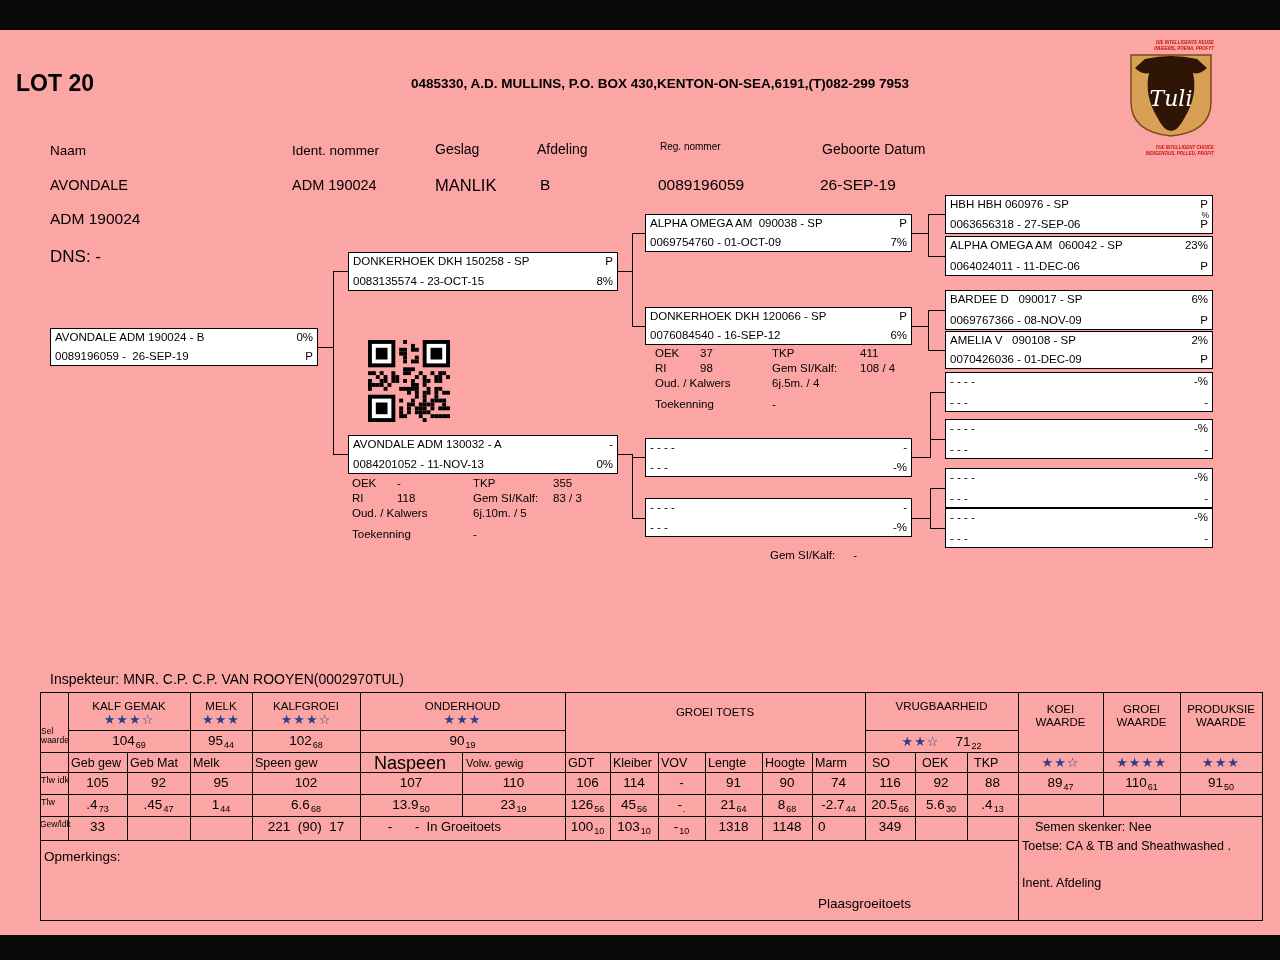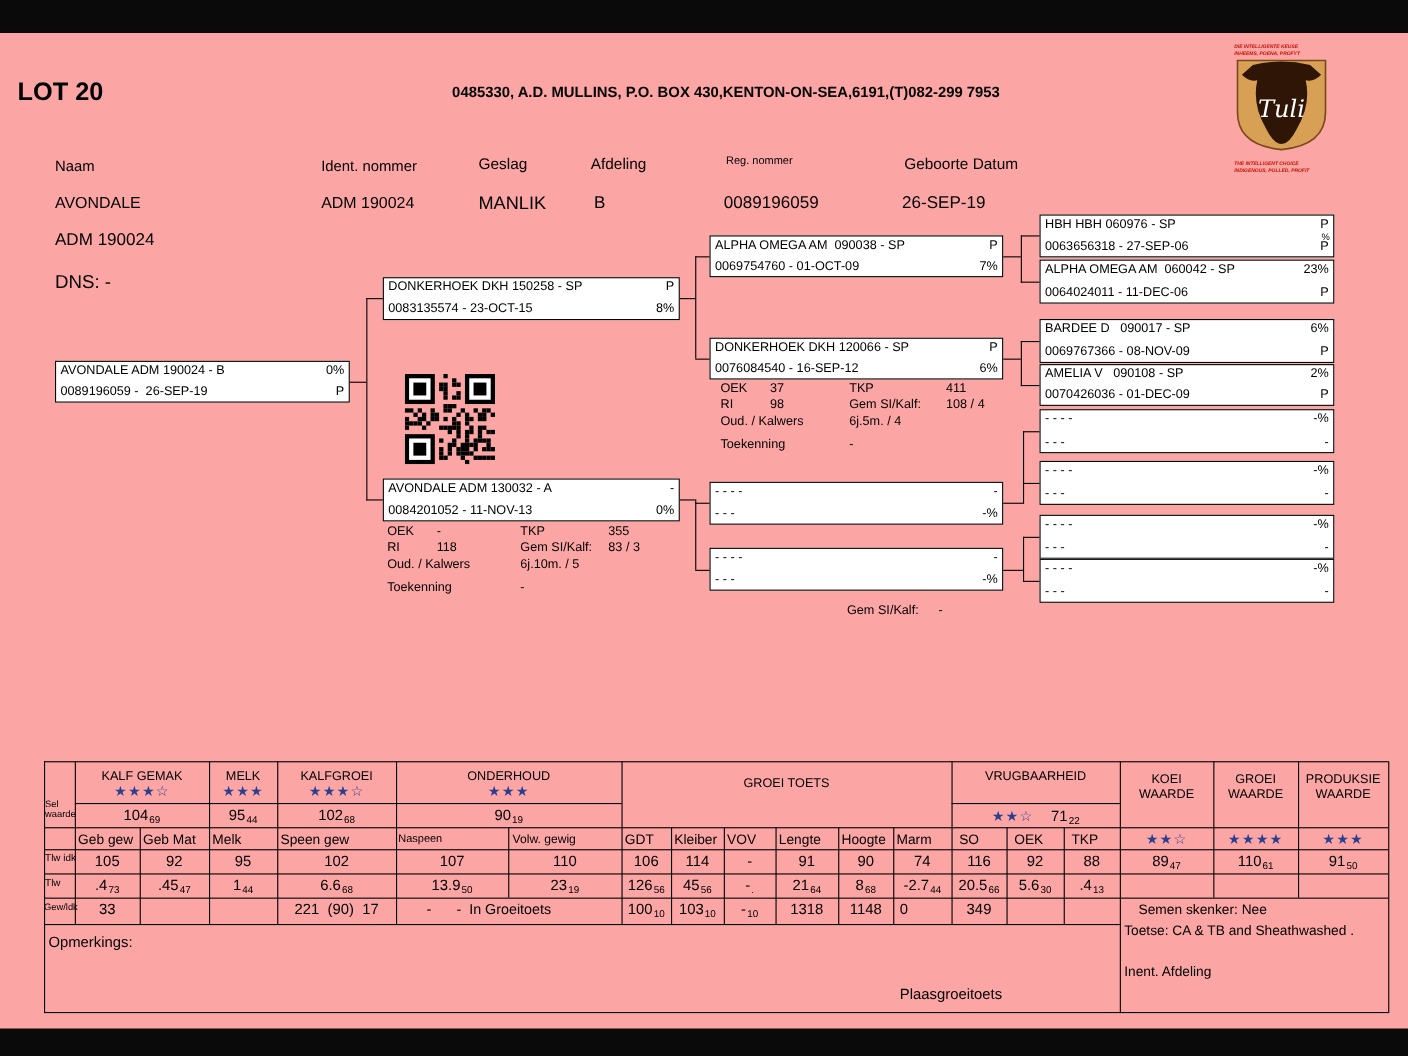--- a/index.html
+++ b/index.html
@@ -31,21 +31,21 @@
 <body>
 
 <div id="page">
 
   <div class="bar" style="top:0;height:30px"></div>
   <div class="bar" style="top:935px;height:25px"></div>
 
   <div class="abs b" style="left:16px;top:70px;font-size:23px">LOT 20</div>
   <div class="abs b" style="left:300px;top:76px;width:720px;text-align:center;font-size:13.5px">0485330, A.D. MULLINS, P.O. BOX 430,KENTON-ON-SEA,6191,(T)082-299 7953</div>
 
-  <div class="abs" style="left:1122px;top:40px;width:92px;text-align:left">
+  <div class="abs" style="left:1122px;top:40px;width:92px;text-align:right">
     <div class="logo-red"><span>DIE INTELLIGENTE KEUSE</span><br><span>INHEEMS, POENA, PROFYT</span></div>
     <svg width="86" height="88" viewBox="0 0 86 88" style="margin:1px 0">
       <path d="M3,3 H83 V50 Q83,80 43,84 Q3,80 3,50 Z" fill="#d7a055" stroke="#7a4a1a" stroke-width="1.5"></path>
       <path d="M17,7 Q43,1 69,7 L79,16 Q72,23 65,21 Q70,43 57,65 Q50,79 43,79 Q36,79 29,65 Q16,43 21,21 Q14,23 7,16 Z" fill="#2e1506"></path>
       <text x="43" y="54" text-anchor="middle" fill="#ffffff" font-size="22" font-style="italic" font-family="'DejaVu Serif',serif">Tuli</text>
     </svg>
     <div class="logo-red"><span>THE INTELLIGENT CHOICE</span><br><span>INDIGENOUS, POLLED, PROFIT</span></div>
   </div>
 
   <div class="abs" style="left:50px;top:143px;font-size:13.5px">Naam</div>
@@ -401,20 +401,21 @@
       <span style="grid-column:3/5">6j.10m. / 5</span>
     <span class="mt" style="grid-column:1/3">Toekenning</span>
       <span class="mt" style="grid-column:3/5">-</span>
   </div>
 
   <div class="abs" style="left:770px;top:549px;font-size:11.5px;display:flex;gap:18px">
     <span>Gem SI/Kalf:</span>
       <span>-</span>
   </div>
 
+  <div class="abs" style="left:50px;top:671px;font-size:14px">Inspekteur: MNR. C.P. C.P. VAN ROOYEN(0002970TUL)</div>
 
   <div class="hl" style="left:40px;top:692px;width:1222px"></div>
   <div class="hl" style="left:68px;top:730px;width:497px"></div>
   <div class="hl" style="left:865px;top:730px;width:153px"></div>
   <div class="hl" style="left:40px;top:752px;width:1222px"></div>
   <div class="hl" style="left:40px;top:772px;width:1222px"></div>
   <div class="hl" style="left:40px;top:794px;width:1222px"></div>
   <div class="hl" style="left:40px;top:816px;width:1222px"></div>
   <div class="hl" style="left:40px;top:840px;width:978px"></div>
   <div class="hl" style="left:40px;top:920px;width:1222px"></div>
@@ -462,21 +463,21 @@
   <div class="cell" style="left:68px;top:731px;width:122px"><span>104</span><span class="acc">69</span></div>
   <div class="cell" style="left:190px;top:731px;width:62px"><span>95</span><span class="acc">44</span></div>
   <div class="cell" style="left:252px;top:731px;width:108px"><span>102</span><span class="acc">68</span></div>
   <div class="cell" style="left:360px;top:731px;width:205px"><span>90</span><span class="acc">19</span></div>
   <div class="cell" style="left:865px;top:732px;width:153px"><span class="stars" style="margin-right:16px">★★☆</span><span>71</span><span class="acc">22</span></div>
 
   <div class="cell left" style="left:68px;top:753px;width:59px;font-size:12.5px">Geb gew</div>
   <div class="cell left" style="left:127px;top:753px;width:63px;font-size:12.5px">Geb Mat</div>
   <div class="cell left" style="left:190px;top:753px;width:62px;font-size:12.5px">Melk</div>
   <div class="cell left" style="left:252px;top:753px;width:108px;font-size:12.5px">Speen gew</div>
-  <div class="cell left" style="left:348px;top:753px;width:102px;font-size:10px;padding-left:14px">Naspeen</div>
+  <div class="cell left" style="left:360px;top:753px;width:102px;font-size:18px;padding-left:14px">Naspeen</div>
   <div class="cell left" style="left:462px;top:753px;width:103px;font-size:11px;padding-left:4px">Volw. gewig</div>
   <div class="cell left" style="left:565px;top:753px;width:45px;font-size:12.5px">GDT</div>
   <div class="cell left" style="left:610px;top:753px;width:48px;font-size:12.5px">Kleiber</div>
   <div class="cell left" style="left:658px;top:753px;width:47px;font-size:12.5px">VOV</div>
   <div class="cell left" style="left:705px;top:753px;width:57px;font-size:12.5px">Lengte</div>
   <div class="cell left" style="left:762px;top:753px;width:50px;font-size:12.5px">Hoogte</div>
   <div class="cell left" style="left:812px;top:753px;width:53px;font-size:12.5px">Marm</div>
   <div class="cell left" style="left:865px;top:753px;width:50px;font-size:12.5px;padding-left:7px">SO</div>
   <div class="cell left" style="left:915px;top:753px;width:52px;font-size:12.5px;padding-left:7px">OEK</div>
   <div class="cell left" style="left:967px;top:753px;width:51px;font-size:12.5px;padding-left:7px">TKP</div>

